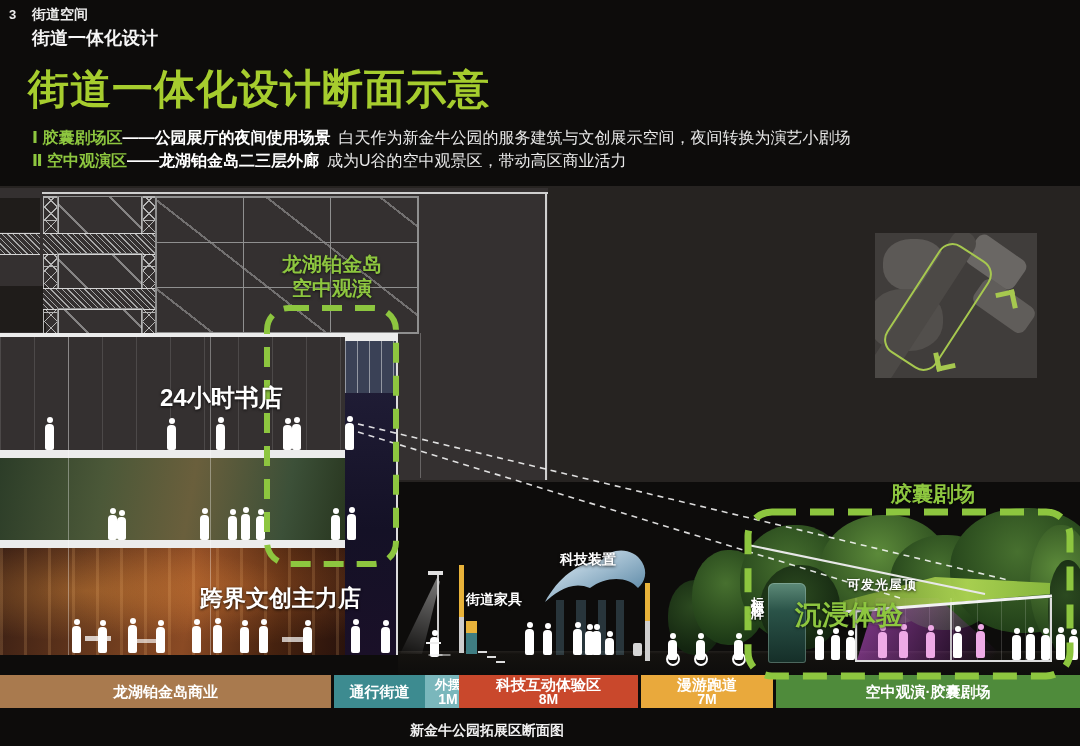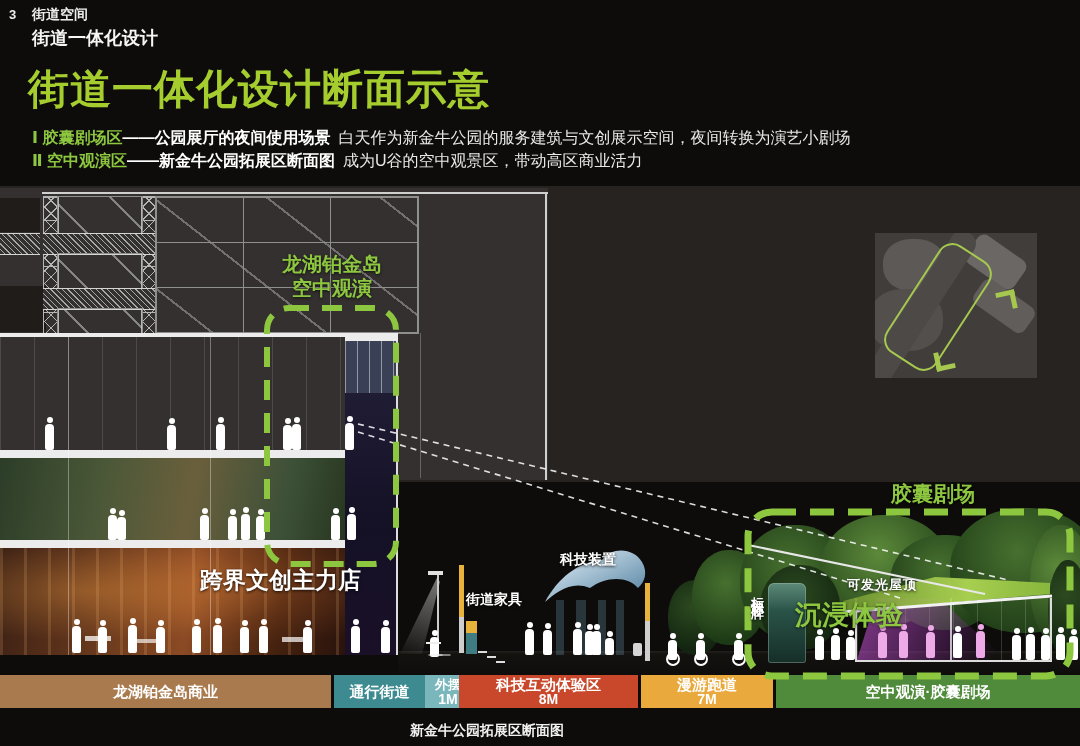--- a/index.html
+++ b/index.html
@@ -112,21 +112,21 @@
 <div class="stage">
 
   <div class="abs pagenum">3</div>
   <div class="abs seclabel">街道空间</div>
   <div class="abs sublabel">街道一体化设计</div>
   <div class="abs bigtitle" style="color: rgb(166, 205, 46);">街道一体化设计断面示意</div>
   <div class="abs bullet" style="top:128px;">
     <span class="green" style="color: rgb(141, 198, 63);">Ⅰ 胶囊剧场区</span><span class="bold">——公园展厅的夜间使用场景</span><span class="normal">白天作为新金牛公园的服务建筑与文创展示空间，夜间转换为演艺小剧场</span>
   </div>
   <div class="abs bullet" style="top:151px;">
-    <span class="green" style="color: rgb(141, 198, 63);">Ⅱ 空中观演区</span><span class="bold">——新金牛公园拓展区断面图</span><span class="normal">成为U谷的空中观景区，带动高区商业活力</span>
+    <span class="green" style="color: rgb(141, 198, 63);">Ⅱ 空中观演区</span><span class="bold">——龙湖铂金岛二三层外廊</span><span class="normal">成为U谷的空中观景区，带动高区商业活力</span>
   </div>
 
   <div class="abs midband"></div>
   <div class="abs cadpanel"></div>
   <div class="abs cadline-h"></div>
   <div class="abs cadline-v"></div>
   <div class="abs cadline-v2"></div>
   <div class="abs darkblock" style="left:0;top:198px;width:40px;height:34px;"></div>
   <div class="abs hatch" style="left:0;top:233px;width:40px;height:20px;"></div>
   <div class="abs darkblock" style="left:0;top:286px;width:46px;height:46px;"></div>
@@ -219,21 +219,22 @@
     <path d="M358 424 L1008 580" stroke="rgba(255,255,255,.85)" stroke-width="1.6" stroke-dasharray="6 5" fill="none"></path>
     <path d="M358 432 L900 598" stroke="rgba(255,255,255,.85)" stroke-width="1.6" stroke-dasharray="6 5" fill="none"></path>
     <rect x="267" y="308" width="129" height="256" rx="22" fill="none" stroke="#8dc63f" stroke-width="6" stroke-dasharray="20 13"></rect>
     <rect x="748" y="512" width="322" height="164" rx="24" fill="none" stroke="#8dc63f" stroke-width="7" stroke-dasharray="24 14"></rect>
   </svg>
 
   <div class="abs lbl-layer greenlabel" style="left: 267px; top: 252px; width: 130px; text-align: center; font-size: 20px; line-height: 24px; color: rgb(141, 198, 63);">
     <div>龙湖铂金岛</div>
     <div>空中观演</div>
   </div>
-  <div class="abs lbl-layer biglabel" style="left:200px;top:565px;font-size:23px;">跨界文创主力店</div>
+  <div class="abs lbl-layer biglabel" style="left:160px;top:382px;font-size:24px;">24小时书店</div>
+  <div class="abs lbl-layer biglabel" style="left:200px;top:583px;font-size:23px;">跨界文创主力店</div>
   <div class="abs lbl-layer biglabel" style="left:466px;top:591px;font-size:14px;">街道家具</div>
   <div class="abs lbl-layer biglabel" style="left:560px;top:551px;font-size:14px;">科技装置</div>
   <div class="abs lbl-layer vtext" style="left:748px;top:586px;height:76px;">标识标牌</div>
   <div class="abs lbl-layer greenlabel" style="left: 868px; top: 480px; width: 130px; text-align: center; font-size: 21px; color: rgb(141, 198, 63);">胶囊剧场</div>
   <div class="abs lbl-layer biglabel" style="left:847px;top:576px;font-size:13px;letter-spacing:1px;">可发光屋顶</div>
   <div class="abs lbl-layer greenlabel" style="left: 795px; top: 597px; font-size: 27px; color: rgb(141, 198, 63);">沉浸体验</div>
 
   <div class="seg" style="left: 0px; width: 331px; background: rgb(169, 122, 78);">
     <span class="l1">龙湖铂金岛商业</span>
   </div>

